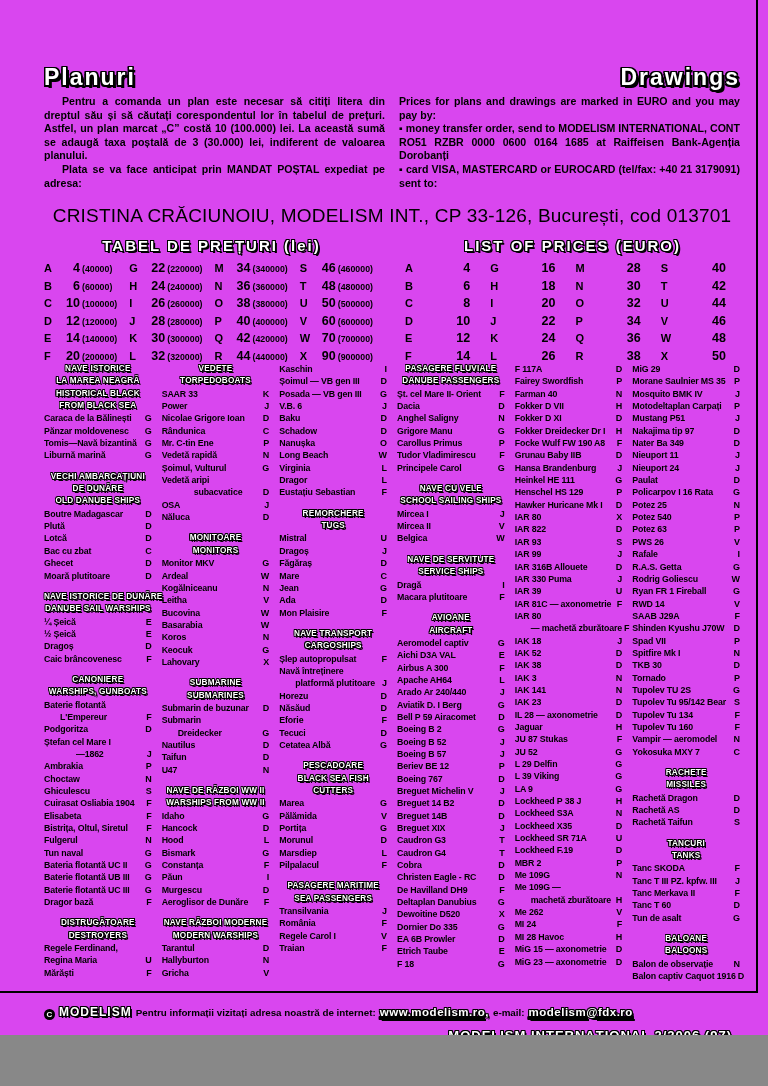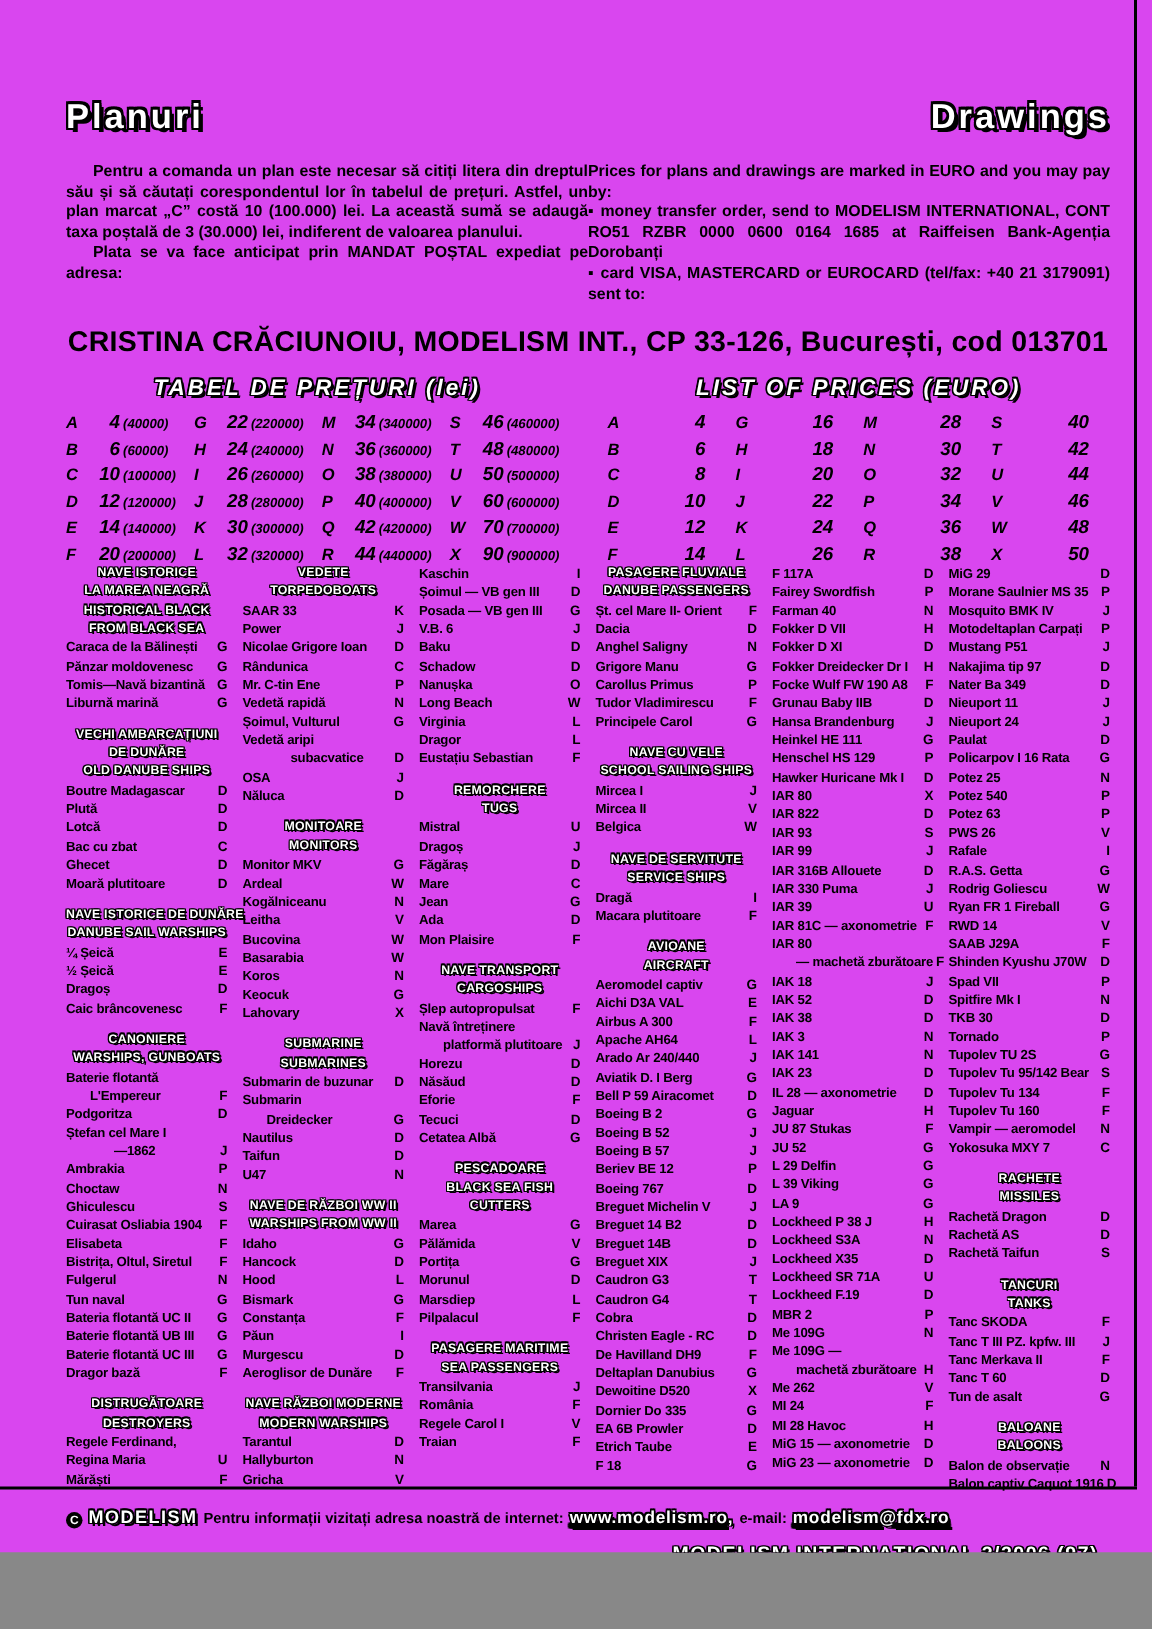--- a/index.html
+++ b/index.html
@@ -9,27 +9,27 @@
       text-shadow:-1.5px -1.5px 0 #000,1.5px -1.5px 0 #000,-1.5px 1.5px 0 #000,1.5px 1.5px 0 #000,
                   0 -1.5px 0 #000,0 1.5px 0 #000,-1.5px 0 0 #000,1.5px 0 0 #000,3px 3px 0 #000;}
   .outline{color:#fff;font-weight:bold;
       text-shadow:-1px -1px 0 #000,1px -1px 0 #000,-1px 1px 0 #000,1px 1px 0 #000,
                   0 -1px 0 #000,0 1px 0 #000,-1px 0 0 #000,1px 0 0 #000,2px 2px 0 #000;}
   .outline-sm{color:#fff;font-weight:bold;
       text-shadow:-0.8px -0.8px 0 #000,0.8px -0.8px 0 #000,-0.8px 0.8px 0 #000,0.8px 0.8px 0 #000,
                   0 -0.8px 0 #000,0 0.8px 0 #000,-0.8px 0 0 #000,0.8px 0 0 #000,1.6px 1.6px 0 #000;}
   .titles{display:flex;justify-content:space-between;align-items:flex-start;height:30px;}
   .titles .t{font-size:23px;letter-spacing:2px;}
-  .intro{display:flex;margin-top:14px;height:104px;}
+  .intro{display:flex;gap:14px;margin-top:1px;height:104px;}
   .intro .col{flex:1;font-size:10.6px;font-weight:700;line-height:13.6px;text-align:justify;}
   .intro p{margin:0;text-indent:18px;}
   .intro .b{text-indent:0;}
-  .address{margin-top:6px;text-align:center;font-size:19px;font-weight:700;white-space:nowrap;
+  .address{margin-top:6px;text-align:center;font-size:19px;font-weight:400;white-space:nowrap;
            letter-spacing:0.2px;}
-  .prices{display:flex;gap:26px;margin-top:10px;height:118px;font-style:italic;}
+  .prices{display:flex;gap:26px;margin-top:10px;height:118px;}
   .pricebox{flex:1;}
   .pricebox .ptitle{text-align:center;font-size:15px;letter-spacing:2px;margin-bottom:7px;}
   .pgrid{display:grid;grid-template-columns:repeat(4,1fr);row-gap:3.5px;column-gap:6px;}
   .plei-cell,.peur-cell{display:flex;align-items:baseline;font-weight:800;}
   .p-letter{width:14px;font-size:11px;}
   .plei-num{width:22px;text-align:right;font-size:12.5px;}
   .plei-paren{font-size:8.8px;margin-left:2px;font-weight:700;}
   .peur-num{flex:1;text-align:right;font-size:12.5px;padding-right:14px;}
   .catalog{display:flex;gap:10px;margin-top:8px;}
   .cat-col{flex:1;min-width:0;}

